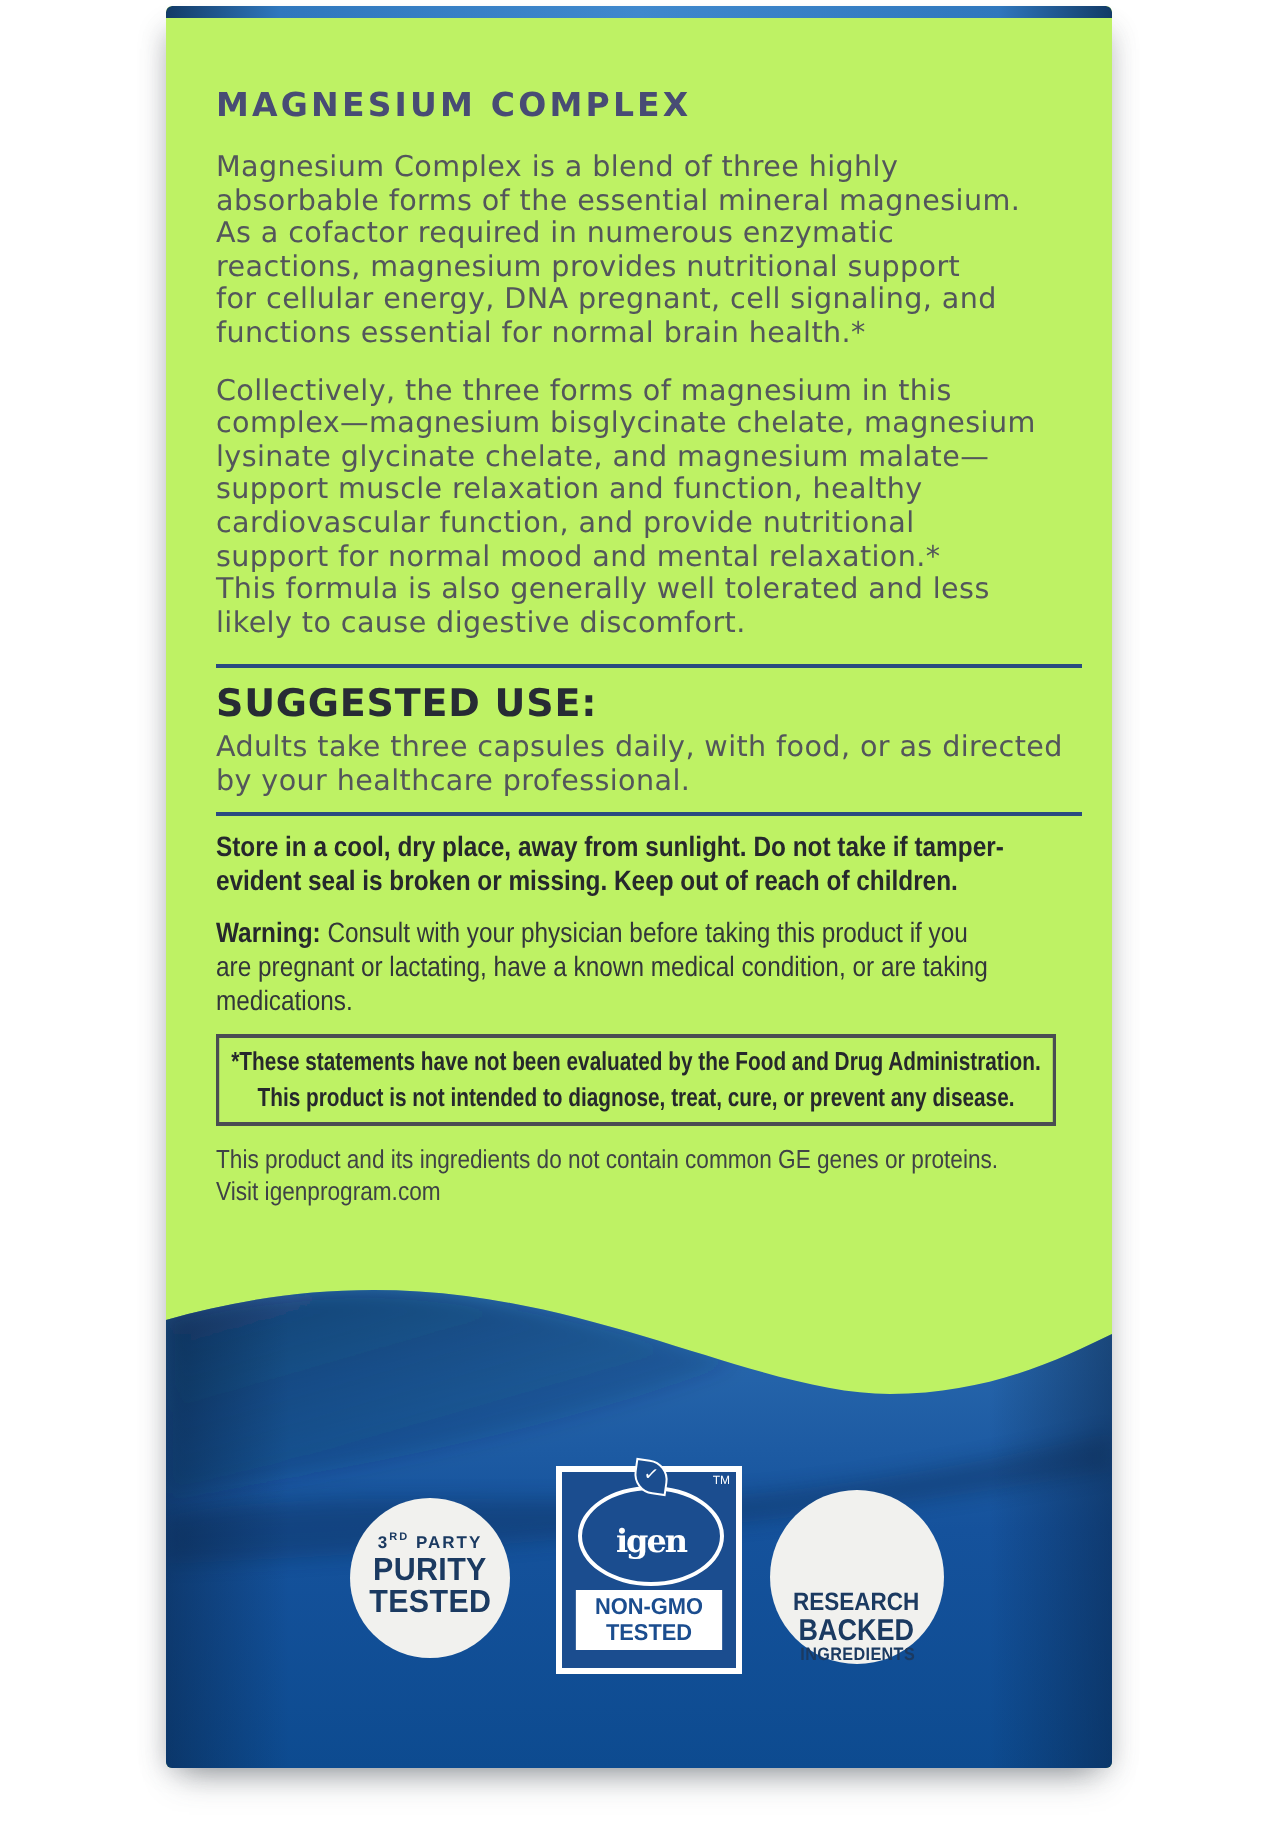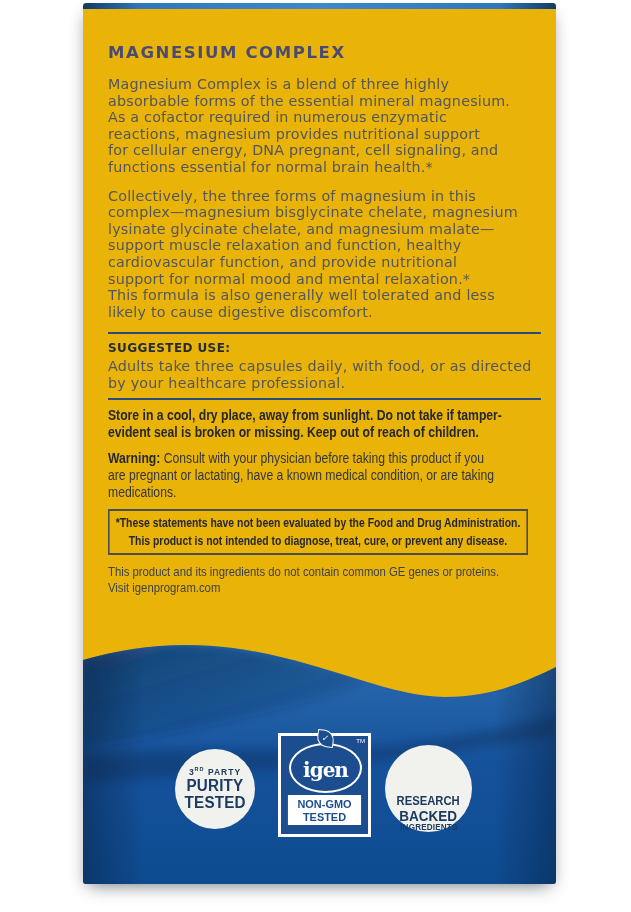--- a/index.html
+++ b/index.html
@@ -2,41 +2,41 @@
 <html><head>
 <meta charset="utf-8">
 <style>
   html,body{margin:0;padding:0;}
   body{
     width:631px;height:912px;background:#ffffff;position:relative;overflow:hidden;
     font-family:"DejaVu Sans",sans-serif;
   }
   .box{
     position:absolute;left:83px;top:3px;width:473px;height:881px;
-    background:#eab308;border-radius:3px;
+    background:#bef264;border-radius:3px;
     box-shadow:0 10px 16px -6px rgba(70,78,88,.38), -7px 6px 12px -6px rgba(90,95,100,.28), 7px 6px 12px -6px rgba(90,95,100,.22);
     overflow:hidden;
   }
   .top-strip{
     height:6px;width:100%;
     background:linear-gradient(90deg,#123a66 0%,#2f77bd 12%,#3f88cd 50%,#2f77bd 88%,#123a66 100%);
     border-radius:3px 3px 0 0;
   }
   .text{padding:34px 13px 0 25px;}
   .title{
     font-size:16.5px;font-weight:700;letter-spacing:1.6px;color:#484c74;
     margin:0 0 14px 0;
   }
   .body-par{
     font-size:14.3px;line-height:16.6px;letter-spacing:.2px;color:#53565b;
     margin:0 0 12px 0;white-space:pre-line;
   }
   .rule{border:none;border-top:2px solid #2a4b80;margin:6px 0 7px 0;width:433px;}
   .sug-head{
-    font-size:12px;font-weight:700;letter-spacing:.4px;color:#272b34;margin:0 0 3px 0;
+    font-size:19px;font-weight:700;letter-spacing:.4px;color:#272b34;margin:0 0 3px 0;
   }
   
   .cond{
     font-family:"Liberation Sans",sans-serif;color:#26282c;
     transform:scaleX(.87);transform-origin:0 0;width:520px;
     white-space:pre-line;
   }
   .storage{font-size:14px;font-weight:700;line-height:17px;margin:4px 0 0 0;}
   .warning{font-size:14px;line-height:17px;margin:9px 0 0 0;color:#33363a;}
   .warning b{color:#26282c;}
@@ -69,21 +69,21 @@
     background:#1b4d8f;border:3px solid #ffffff;box-sizing:border-box;
     display:flex;flex-direction:column;align-items:center;
   }
   .igen-logo{position:relative;width:100%;height:58px;}
   .igen-oval{
     position:absolute;left:8px;top:7px;width:69px;height:46px;
     border:2px solid #ffffff;border-radius:50%;
     display:flex;align-items:center;justify-content:center;
   }
   .igen-word{
-    font-family:"DejaVu Serif",serif;font-weight:700;font-size:20px;color:#ffffff;
+    font-family:"DejaVu Serif",serif;font-weight:700;font-size:16px;color:#ffffff;
     letter-spacing:-1px;margin-top:4px;
   }
   .igen-leaf{
     position:absolute;left:36px;top:-6px;width:15px;height:15px;
     border:1.5px solid #ffffff;border-radius:0 60% 0 60%;
     transform:rotate(8deg);background:#1b4d8f;
     display:flex;align-items:center;justify-content:center;
     font-size:9px;color:#ffffff;font-weight:700;line-height:1;
   }
   .igen-tm{position:absolute;right:3px;top:2px;font-size:6px;color:#ffffff;font-family:"Liberation Sans",sans-serif;}

